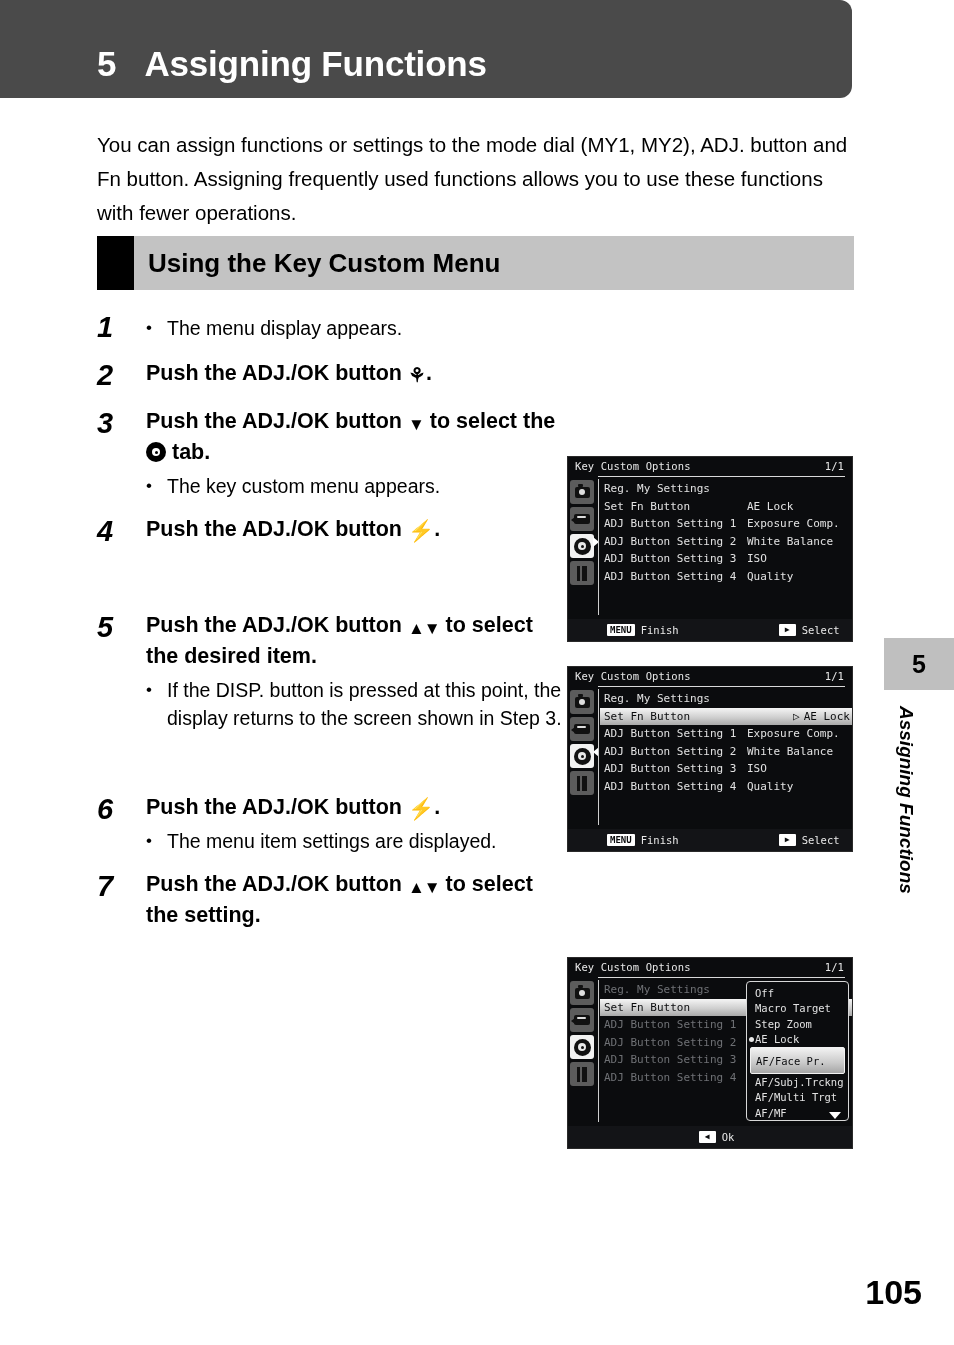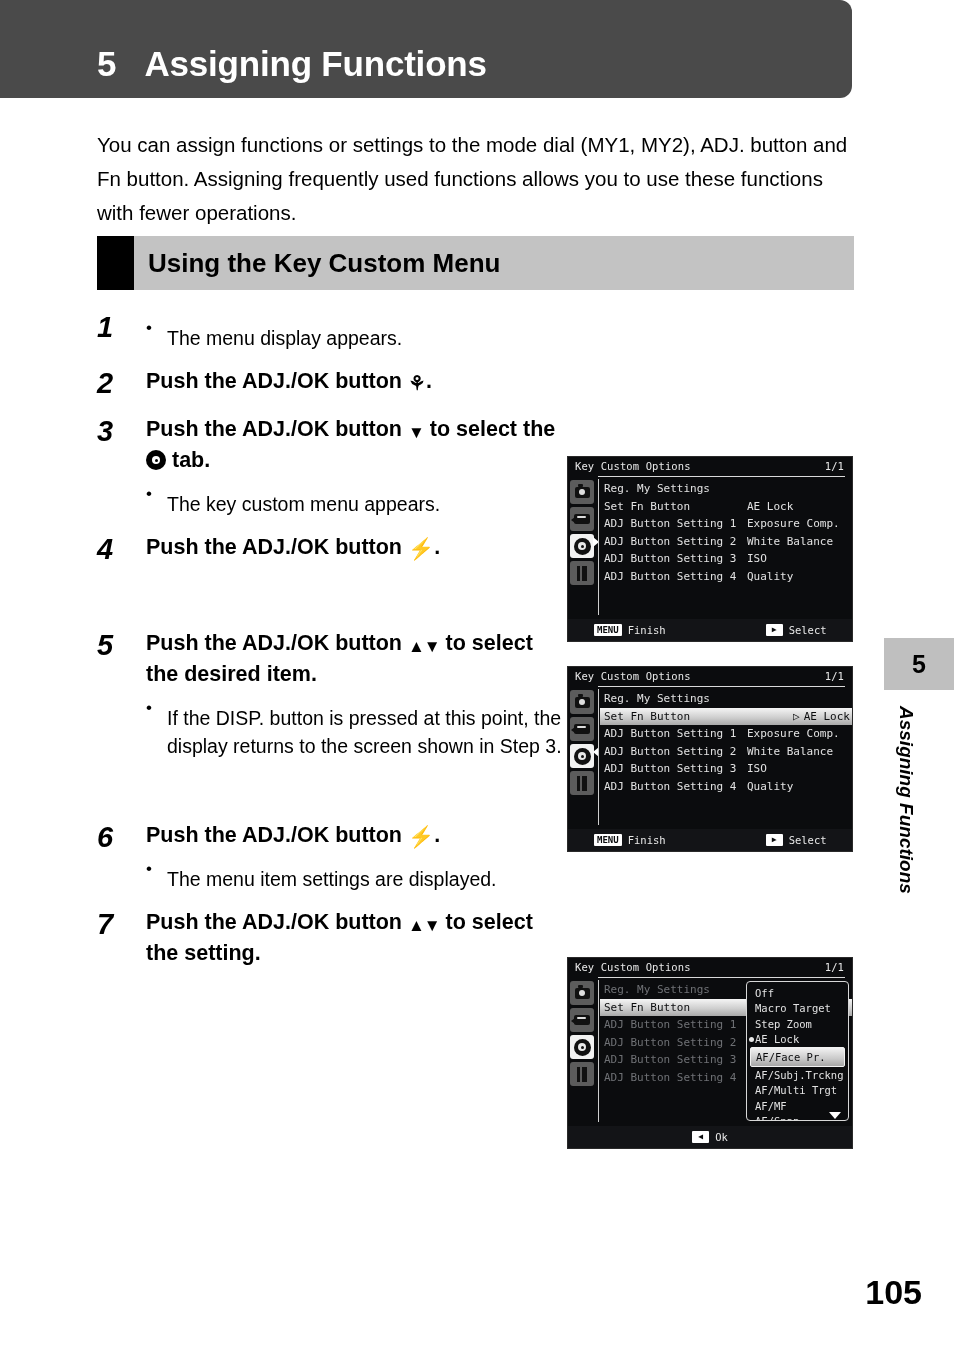--- a/index.html
+++ b/index.html
@@ -117,21 +117,21 @@
     display: flex;
     font-size: 19.5px;
     line-height: 28px;
     color: #000;
   }
   .step-note .bullet {
     flex: 0 0 21px;
     font-size: 17px;
     line-height: 28px;
   }
-  .step-note .note-text { flex: 1 1 auto; margin-top: 10px; }
+  .step-note .note-text { flex: 1 1 auto; }
 
   
   .glyph {
     display: inline-block;
     vertical-align: -2px;
   }
   .glyph-macro { font-size: 20px; line-height: 1; }
   .glyph-flash { font-size: 21px; line-height: 1; font-weight: bold; }
   .glyph-tri   { font-size: 17px; line-height: 1; letter-spacing: -1px; }
 
@@ -379,20 +379,21 @@
     background: #131417;
     display: flex;
     align-items: center;
     font-size: 10.5px;
     padding-left: 26px;
   }
   .lcd-footer .fitem {
     display: flex;
     align-items: center;
     gap: 6px;
+    margin-left: 13px;
   }
   .lcd-footer .fitem.right { margin-left: 100px; }
   .lcd-3 .lcd-footer { padding-left: 0; justify-content: center; }
   .badge {
     display: inline-flex;
     align-items: center;
     justify-content: center;
     min-width: 17px;
     height: 12px;
     padding: 0 3px;
@@ -428,21 +429,21 @@
     white-space: nowrap;
     position: relative;
   }
   .dd-item.sel {
     background: linear-gradient(to bottom, #f2f2f2 0%, #c9c9c9 60%, #a6a6a6 100%);
     color: #0b0c0e;
     border: 1px solid #f2f2f2;
     border-radius: 2px;
     margin: 0 3px;
     padding-left: 5px;
-    height: 20px;
+    height: 27px;
   }
   .dd-dot {
     position: absolute;
     left: 2px;
     width: 5px; height: 5px;
     border-radius: 50%;
     background: #e8e8e8;
   }
   .dd-arrow-down {
     position: absolute;

